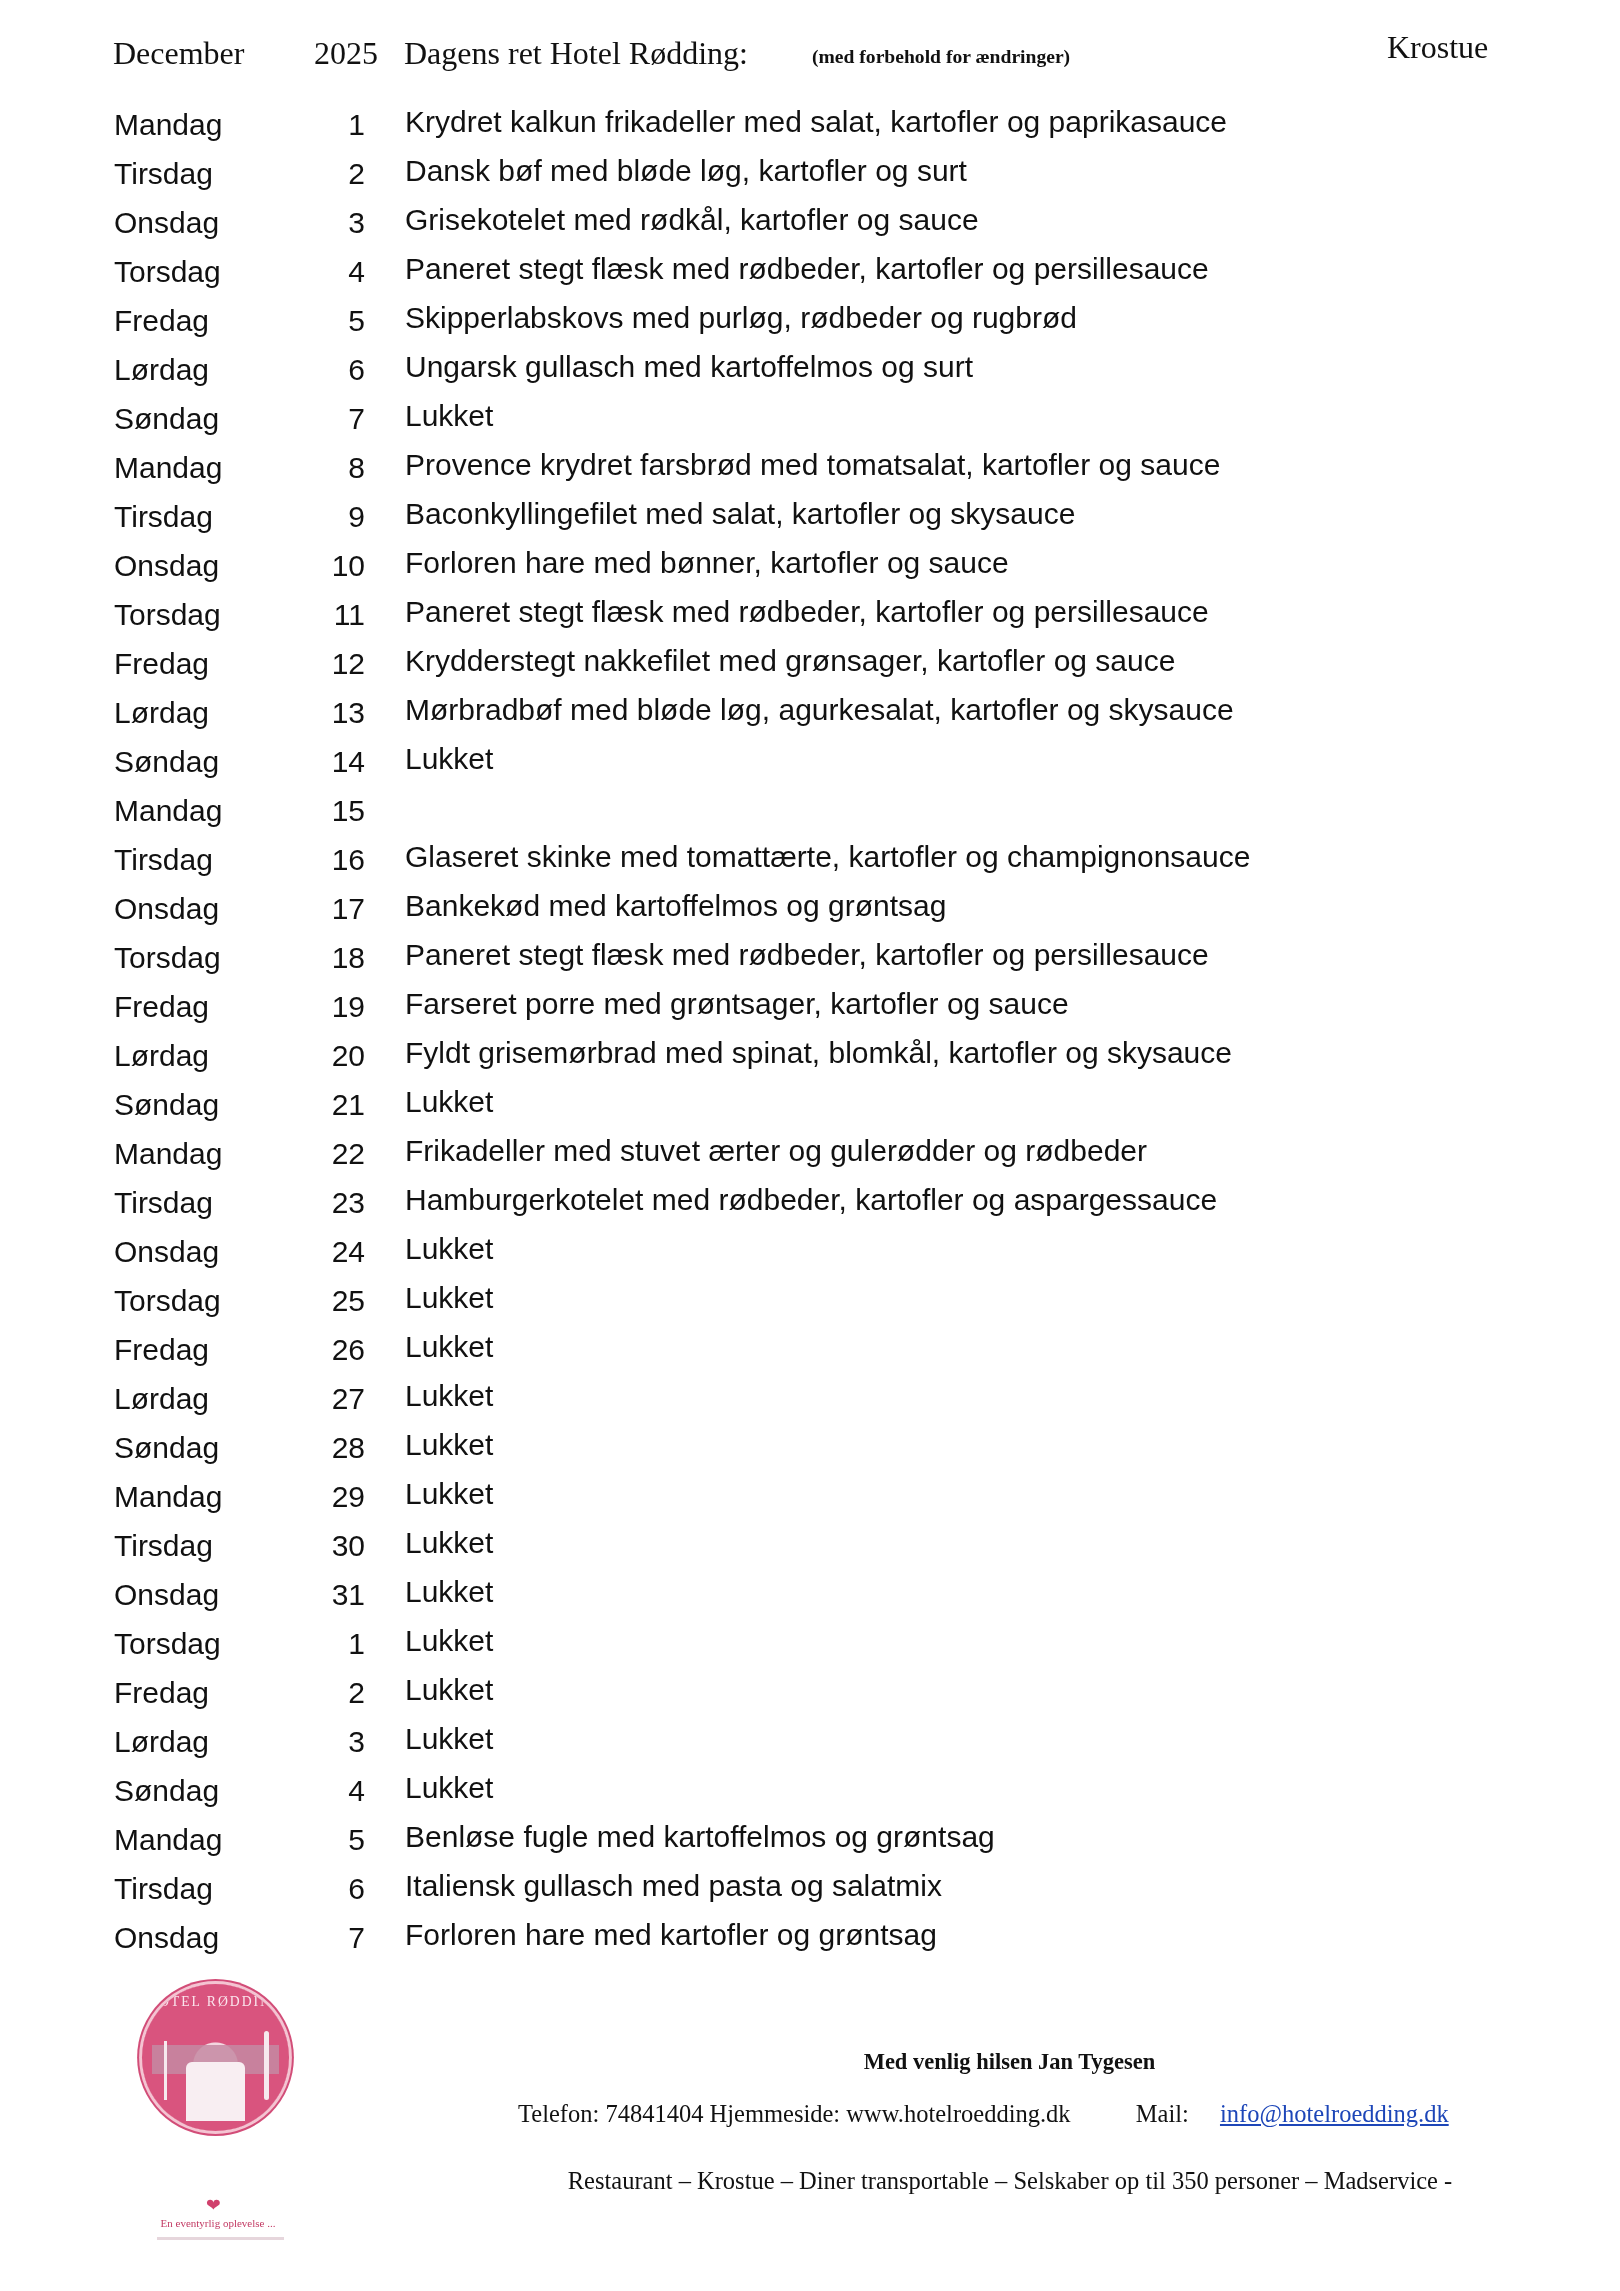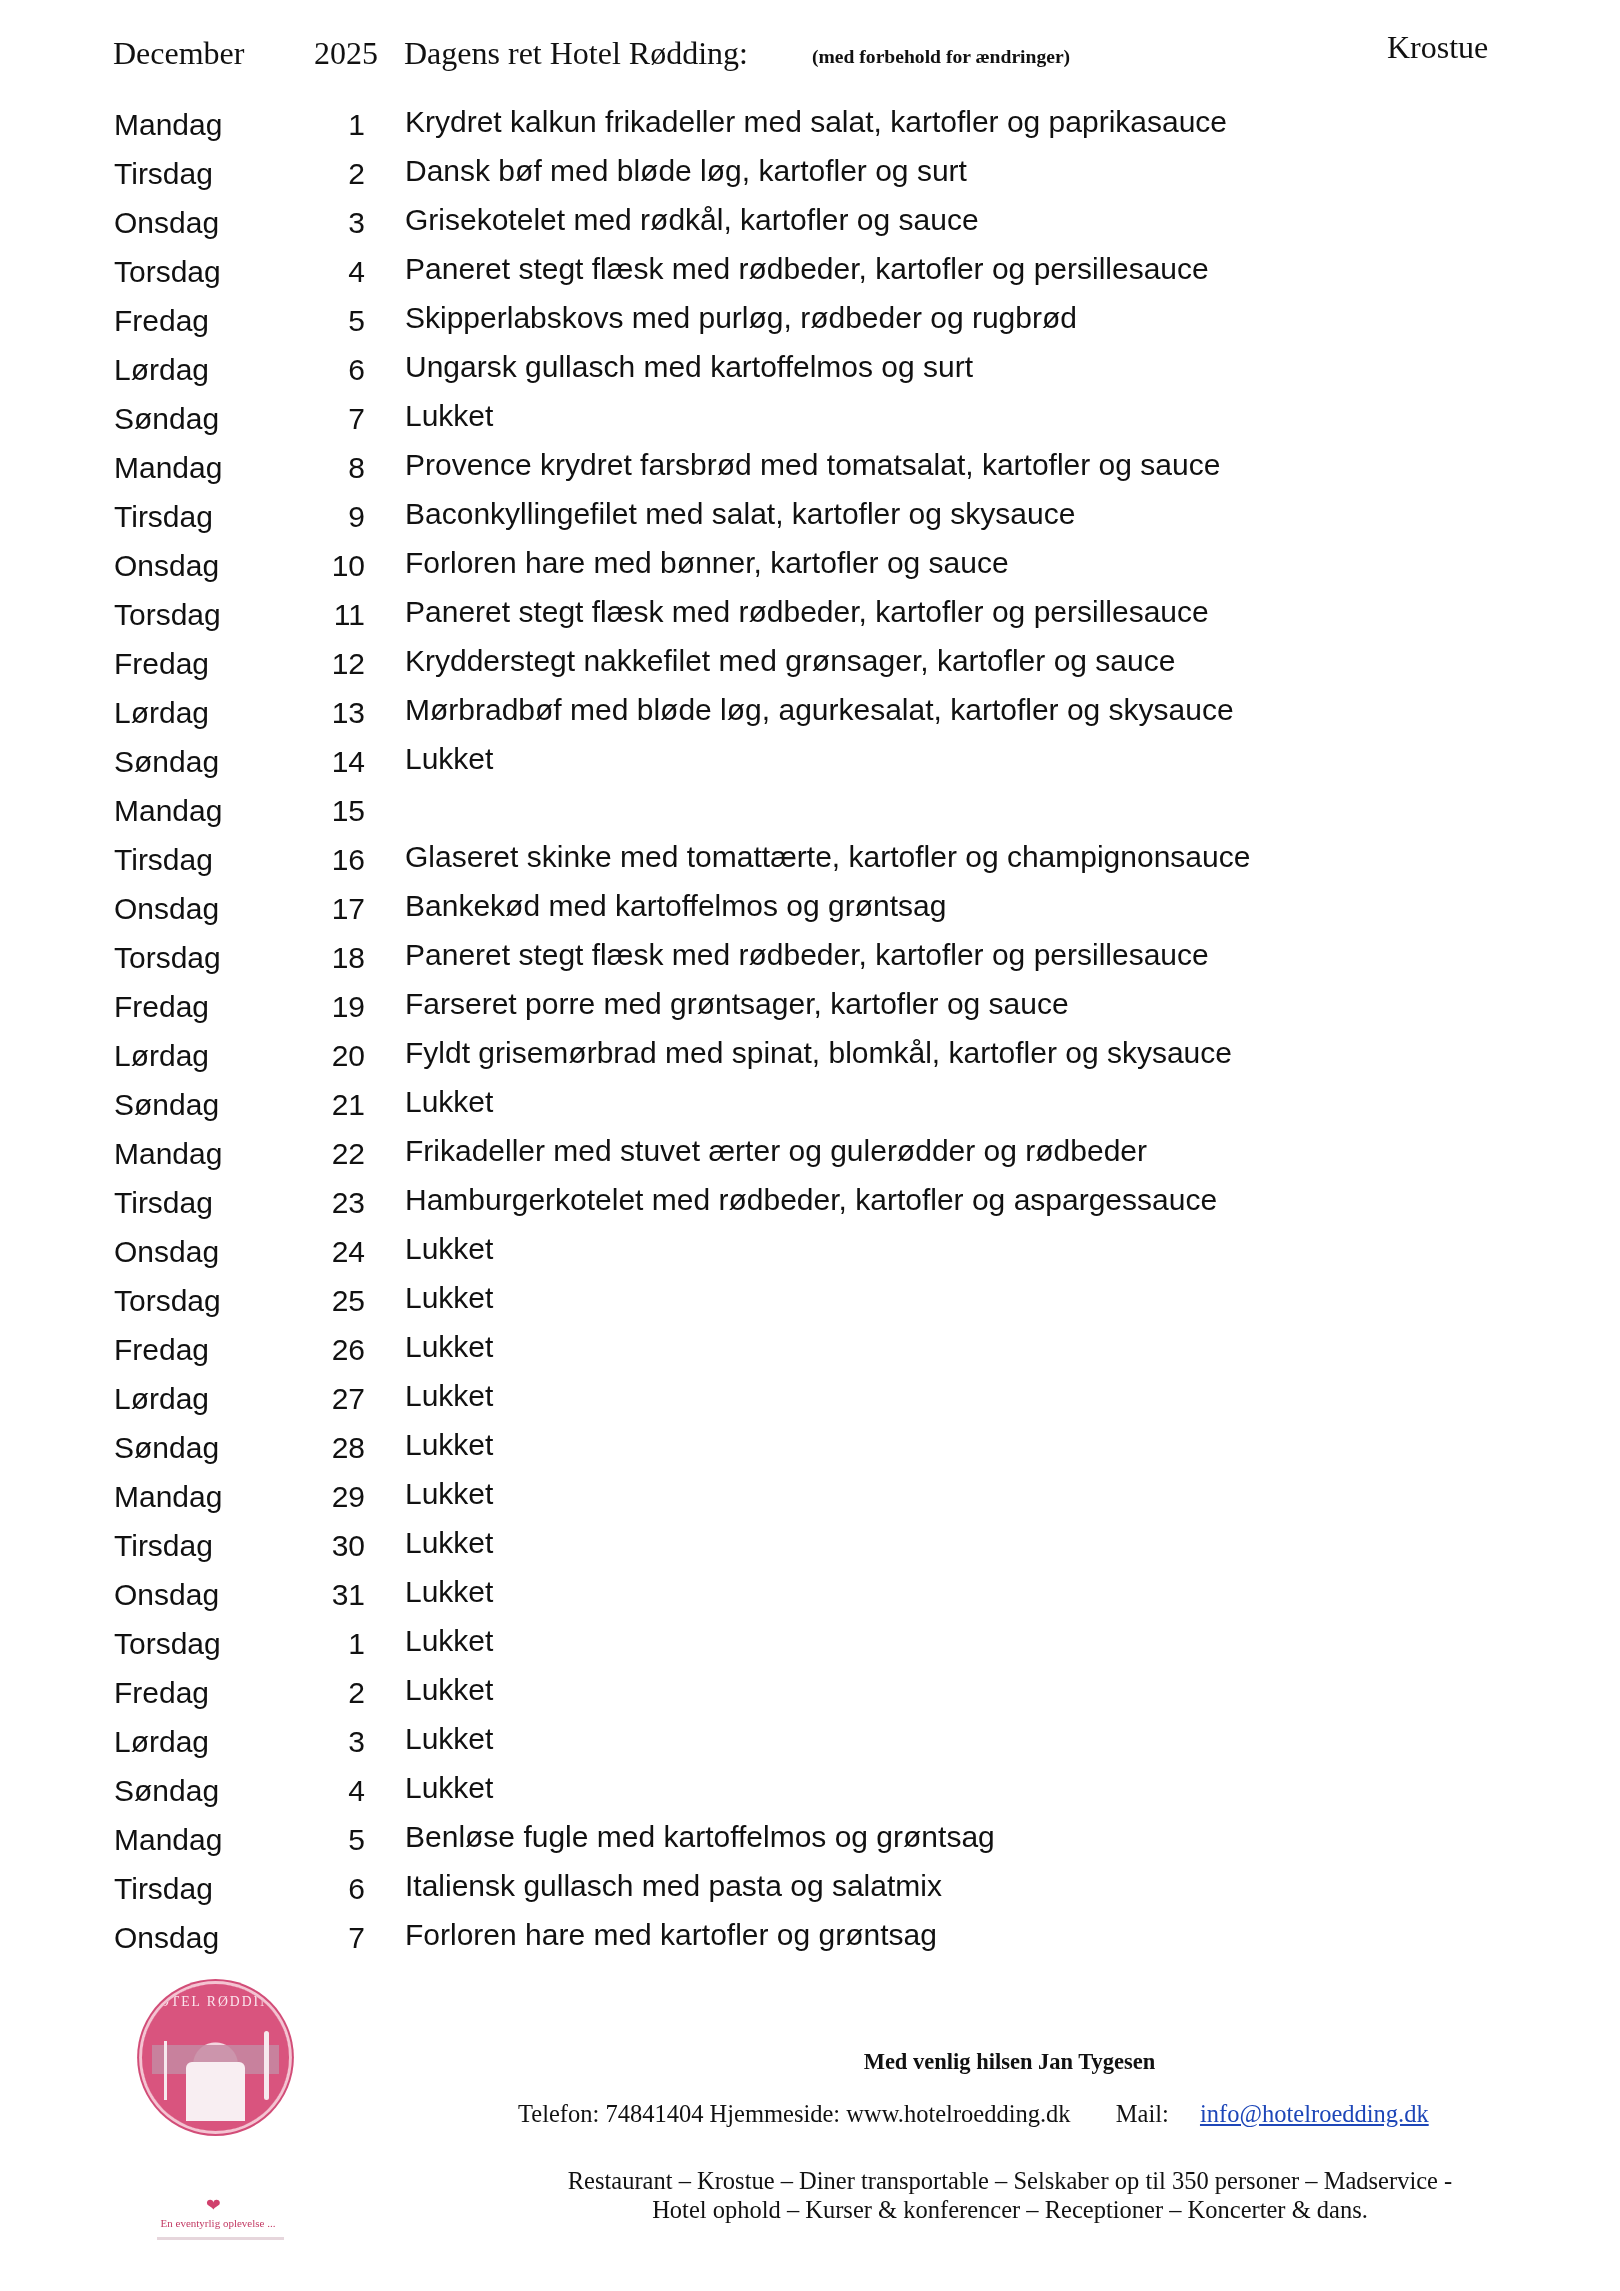--- a/index.html
+++ b/index.html
@@ -24,21 +24,21 @@
   .logo .band { position: absolute; left: 9.8px; top: 61px; width: 127px; height: 29px; background: #c48aa2; opacity: .85; }
   .logo .table { position: absolute; left: 44px; top: 78px; width: 59px; height: 59px; background: #f8eef2; border-radius: 5.9px 5.9px 0 0; }
   .logo .fork { position: absolute; left: 21.6px; top: 57px; width: 3.9px; height: 59px; background: #f6e9ee; }
   .logo .knife { position: absolute; left: 122px; top: 47px; width: 4.9px; height: 69px; background: #f6e9ee; border-radius: 2.9px; }
   .heart { position: absolute; left: 206px; top: 2200px; width: 19.6px; height: 11.8px; color: #d0406c; font-size: 17.6px; line-height: 11.8px; }
   .tagline { position: absolute; left: 132px; top: 2217px; width: 172px; text-align: center; font-size: 11px; color: #c23a64; }
   .tagline-sub { position: absolute; left: 157px; top: 2237px; width: 127px; height: 2.9px; background: #e6d6dc; }
 
   .greet { position: absolute; left: 0; top: 2049px; width: 2019px; text-align: center; font-size: 22.5px; font-weight: bold; }
   .contact { position: absolute; left: 518px; top: 2100px; font-size: 24.5px; white-space: nowrap; }
-  .contact .mail-label { margin-left: 39px; }
+  .contact .mail-label { margin-left: 59px; }
   .contact a { color: #1d46b8; text-decoration: underline; margin-left: 25px; }
   .services { position: absolute; left: 515px; top: 2158px; width: 990px; text-align: center; font-size: 24.5px; line-height: 29px; margin-top: 8px; }
 </style>
 </head>
 <body>
 
 <div class="hdr serif" style="left:113px">December</div>
 <div class="hdr serif" style="left:314px">2025</div>
 <div class="hdr serif" style="left:404px">Dagens ret Hotel Rødding:</div>
 <div class="hdr-small serif" style="left:812px">(med forbehold for ændringer)</div>
@@ -251,15 +251,14 @@
 <div class="contact serif">
   <span>Telefon:</span>
   <span>74841404</span>
   <span>Hjemmeside:</span>
   <span>www.hotelroedding.dk</span>
   <span class="mail-label">Mail:</span>
   <a>info@hotelroedding.dk</a>
 </div>
 <div class="services serif">
   <div>Restaurant – Krostue – Diner transportable – Selskaber op til 350 personer – Madservice -</div>
-  <div>Hotel ophold – Kurser &amp; konferencer – Receptioner – Koncerter &amp; dans.</div>
 </div>
 
 
 </body></html>

